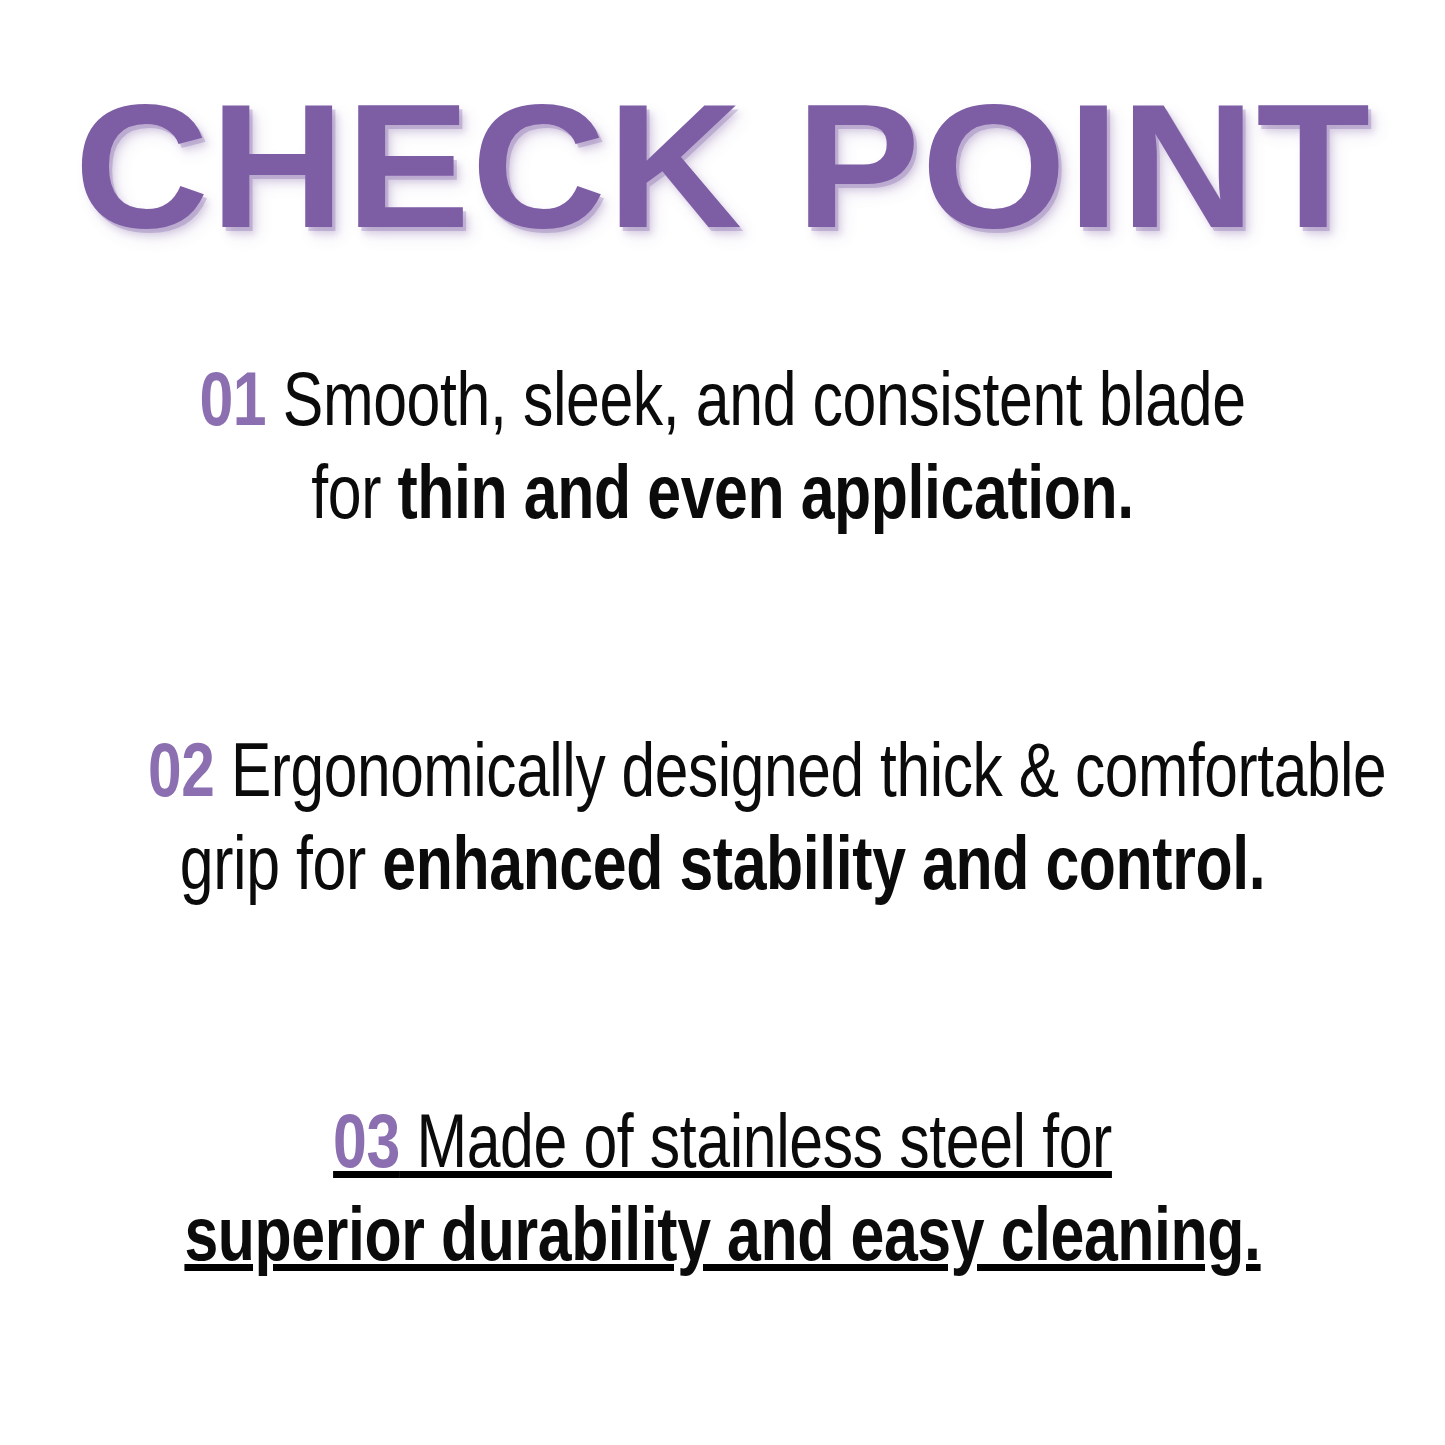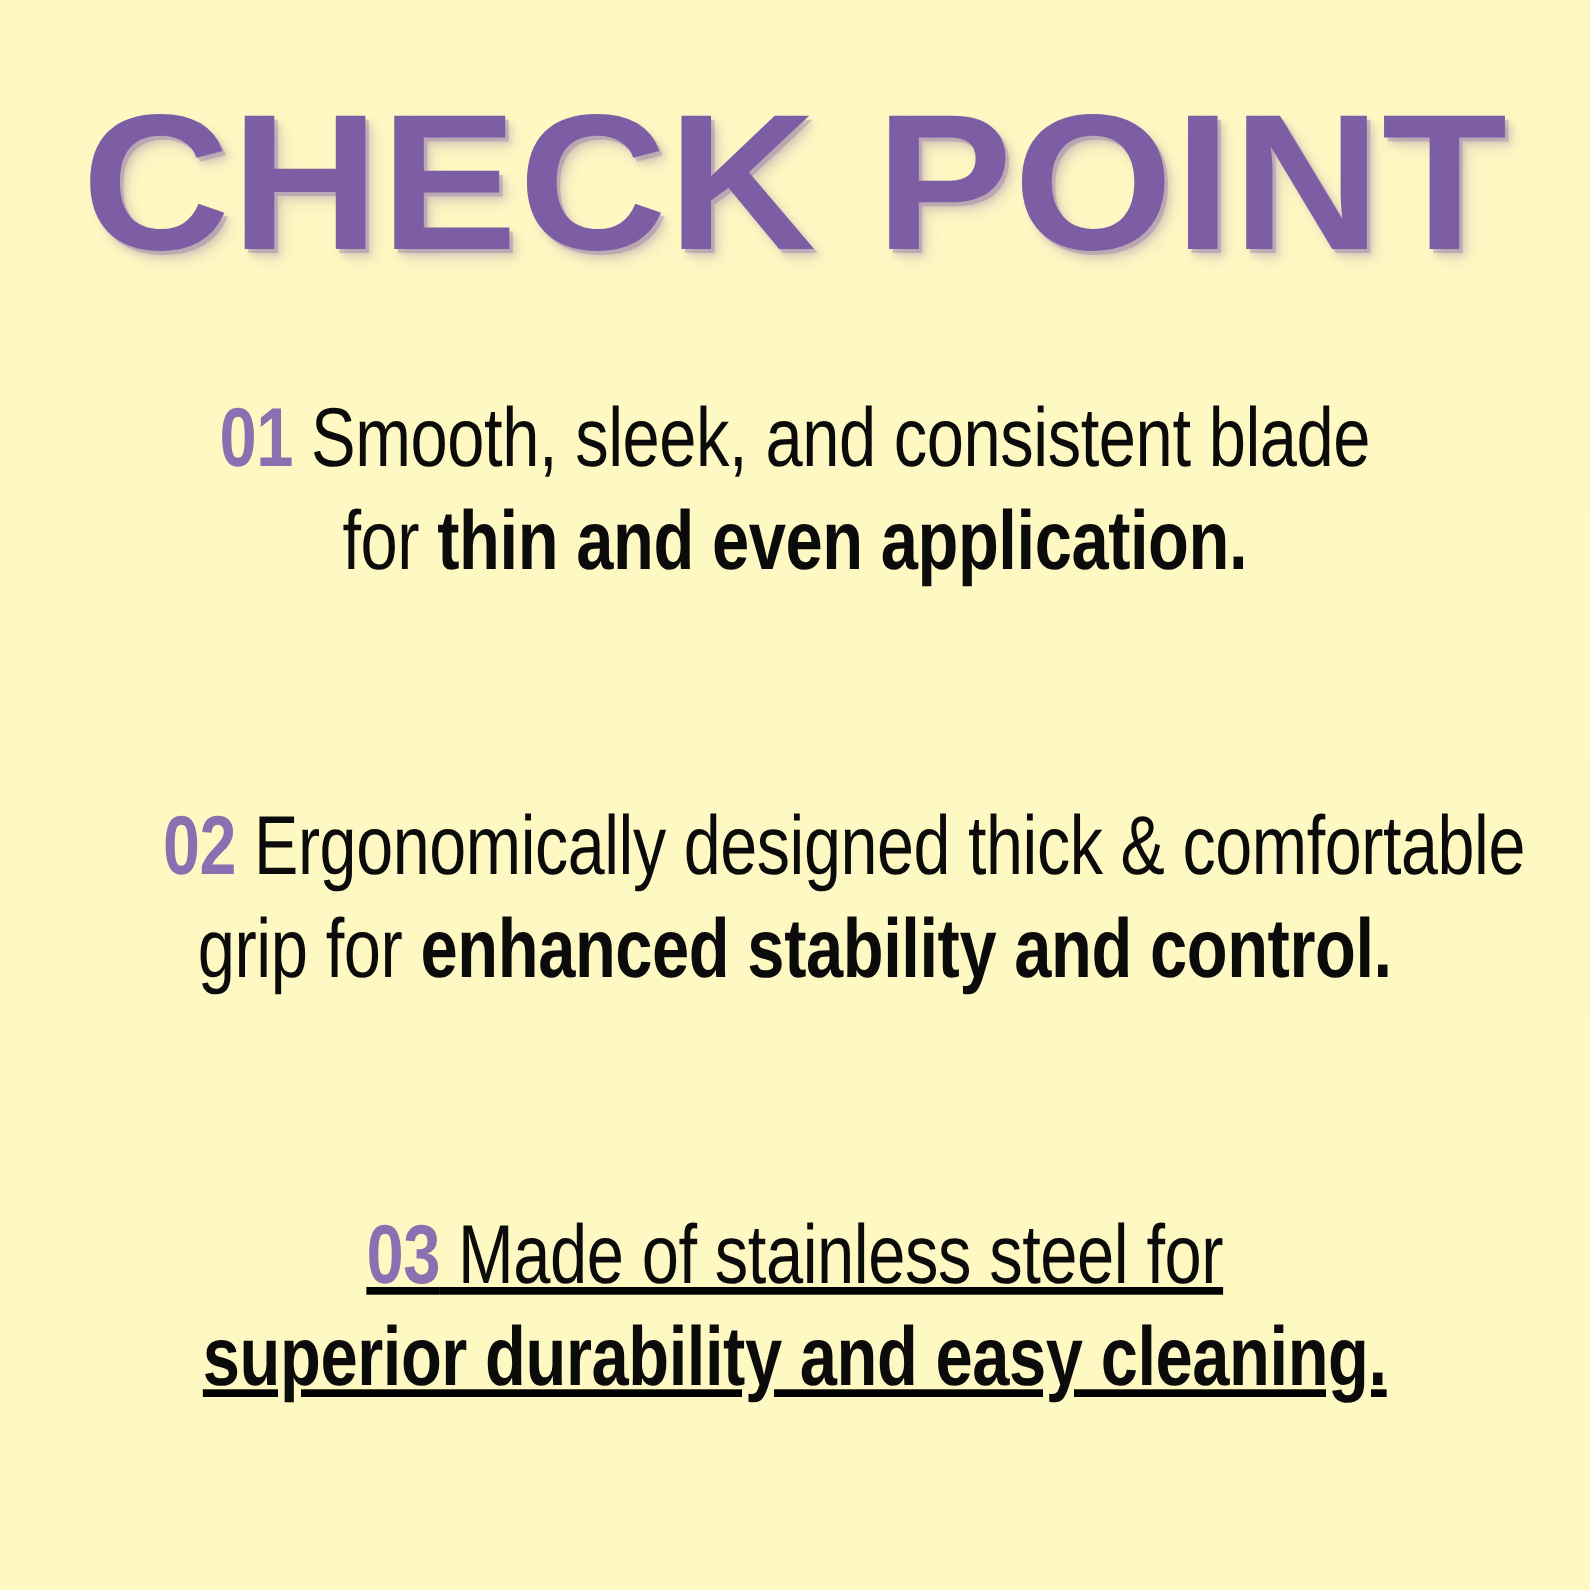--- a/index.html
+++ b/index.html
@@ -11,21 +11,21 @@
     height: 1445px;
     background: #e6e4ea;
     font-family: "Liberation Sans", "DejaVu Sans", sans-serif;
     overflow: hidden;
   }
 
   .poster {
     position: relative;
     width: 1445px;
     height: 1445px;
-    background: #fef9c3;
+    background: #ffffff;
     box-sizing: border-box;
   }
 
   
   .title-wrap {
     position: absolute;
     left: 0;
     top: 78px;
     width: 1445px;
     text-align: center;

